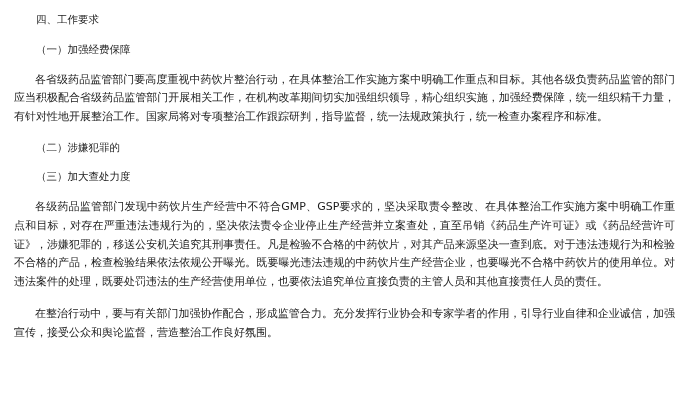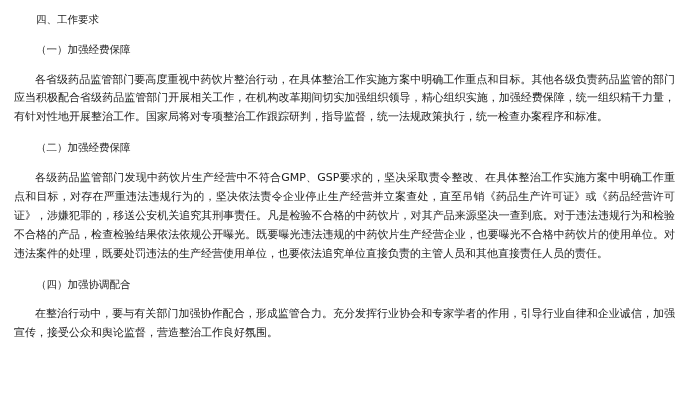--- a/index.html
+++ b/index.html
@@ -53,20 +53,20 @@
 </head>
 <body>
 
 <div class="page">
 
   <div class="doc-heading">四、工作要求</div>
 
   <div class="sec-heading">（一）加强经费保障</div>
   <p class="para">各省级药品监管部门要高度重视中药饮片整治行动，在具体整治工作实施方案中明确工作重点和目标。其他各级负责药品监管的部门应当积极配合省级药品监管部门开展相关工作，在机构改革期间切实加强组织领导，精心组织实施，加强经费保障，统一组织精干力量，有针对性地开展整治工作。国家局将对专项整治工作跟踪研判，指导监督，统一法规政策执行，统一检查办案程序和标准。</p>
 
-  <div class="sec-heading">（二）加强经费保障</div>
+  <div class="sec-heading">（二）涉嫌犯罪的</div>
 
+  <div class="sec-heading">（三）加大查处力度</div>
   <p class="para">各级药品监管部门发现中药饮片生产经营中不符合GMP、GSP要求的，坚决采取责令整改、在具体整治工作实施方案中明确工作重点和目标，对存在严重违法违规行为的，坚决依法责令企业停止生产经营并立案查处，直至吊销《药品生产许可证》或《药品经营许可证》，涉嫌犯罪的，移送公安机关追究其刑事责任。凡是检验不合格的中药饮片，对其产品来源坚决一查到底。对于违法违规行为和检验不合格的产品，检查检验结果依法依规公开曝光。既要曝光违法违规的中药饮片生产经营企业，也要曝光不合格中药饮片的使用单位。对违法案件的处理，既要处罚违法的生产经营使用单位，也要依法追究单位直接负责的主管人员和其他直接责任人员的责任。</p>
 
-  <div class="sec-heading">（四）加强协调配合</div>
   <p class="para">在整治行动中，要与有关部门加强协作配合，形成监管合力。充分发挥行业协会和专家学者的作用，引导行业自律和企业诚信，加强宣传，接受公众和舆论监督，营造整治工作良好氛围。</p>
 
 </div>
 
 </body></html>

